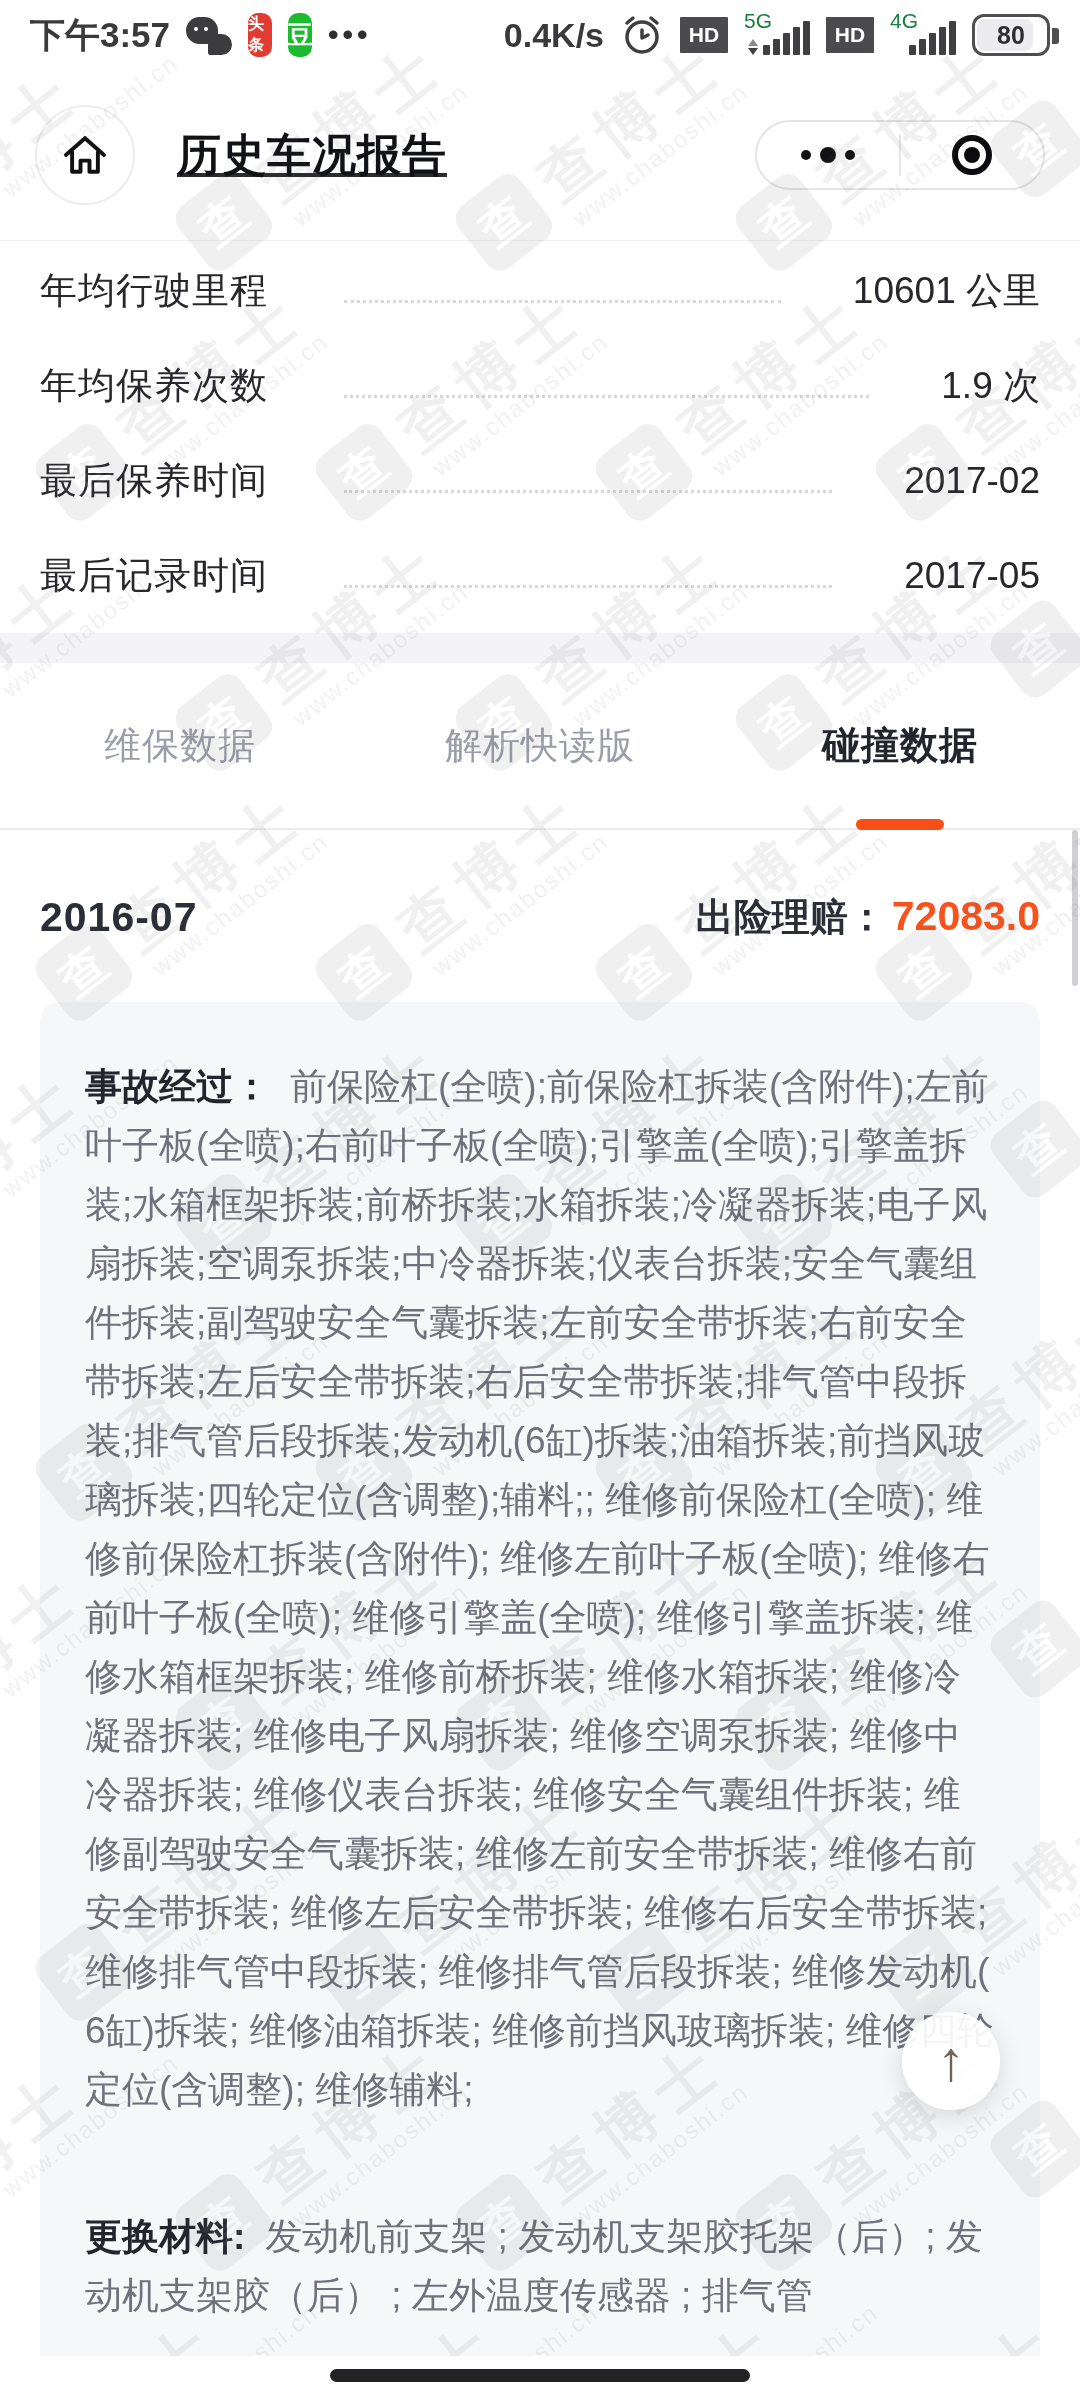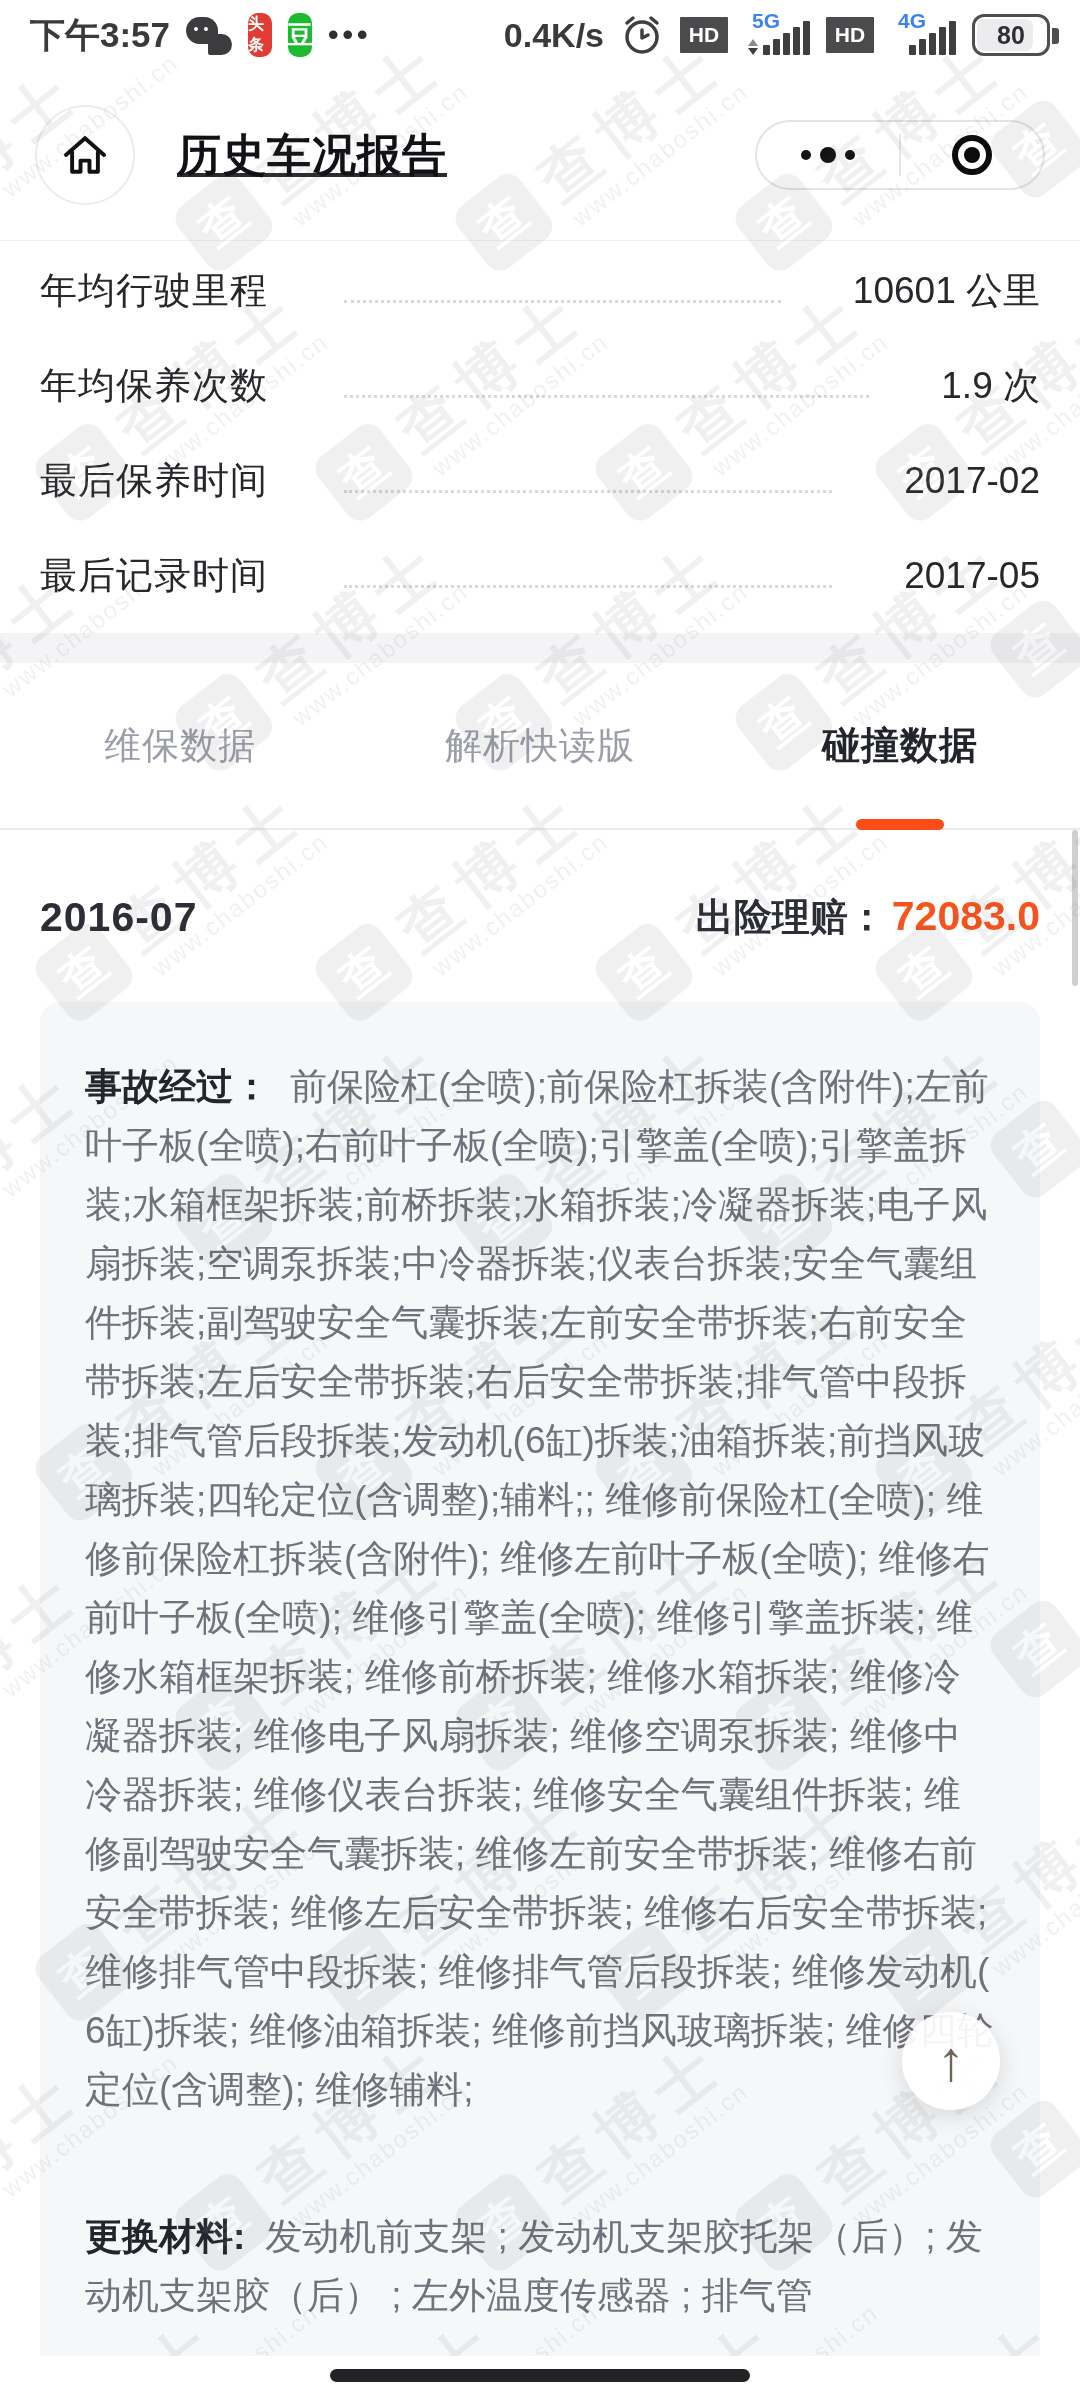--- a/index.html
+++ b/index.html
@@ -22,21 +22,21 @@
   .wechat-ic .e{position:absolute;width:4px;height:4px;border-radius:50%;background:#fff;}
   .badge{width:24px;height:44px;border-radius:10px;display:flex;align-items:center;justify-content:center;color:#fff;font-weight:700;}
   .badge.red{background:#e23c32;font-size:16px;letter-spacing:-1px;}
   .badge.green{background:#1cba2f;font-size:26px;}
   .sb-dots{font-size:30px;letter-spacing:4px;color:#2f2f31;}
   .netspeed{font-size:34px;}
   .alarm-ic svg{display:block;}
   .hd-badge{width:48px;height:36px;border-radius:1px;background:#4b4b4d;color:#fff;
     font-size:21px;font-weight:700;display:flex;align-items:center;justify-content:center;}
   .sig{position:relative;width:66px;height:48px;}
-  .sig .g{position:absolute;left:8px;top:-2px;font-size:21px;font-weight:700;color:#3b82f6;}
+  .sig .g{position:absolute;left:0;top:-2px;font-size:21px;font-weight:400;color:#15803d;}
   .sig .bars{position:absolute;right:0;bottom:4px;display:flex;align-items:flex-end;gap:3px;}
   .sig .bars i{display:block;width:7px;background:#3f3f41;border-radius:1px;}
   .sig .updown{position:absolute;left:4px;bottom:4px;display:flex;flex-direction:column;gap:2px;}
   .sig .updown i{display:block;width:0;height:0;border-left:5px solid transparent;border-right:5px solid transparent;}
   .sig .updown .up{border-bottom:7px solid #8b8b8d;}
   .sig .updown .dn{border-top:7px solid #3f3f41;}
   .battery{position:relative;width:78px;height:42px;border:3px solid #4f4f51;border-radius:12px;
     display:flex;align-items:center;justify-content:center;}
   .battery .lvl{position:absolute;left:2px;top:2px;bottom:2px;width:78%;background:#ececee;border-radius:8px;}
   .battery .num{position:relative;font-size:25px;font-weight:700;color:#2f2f31;}

